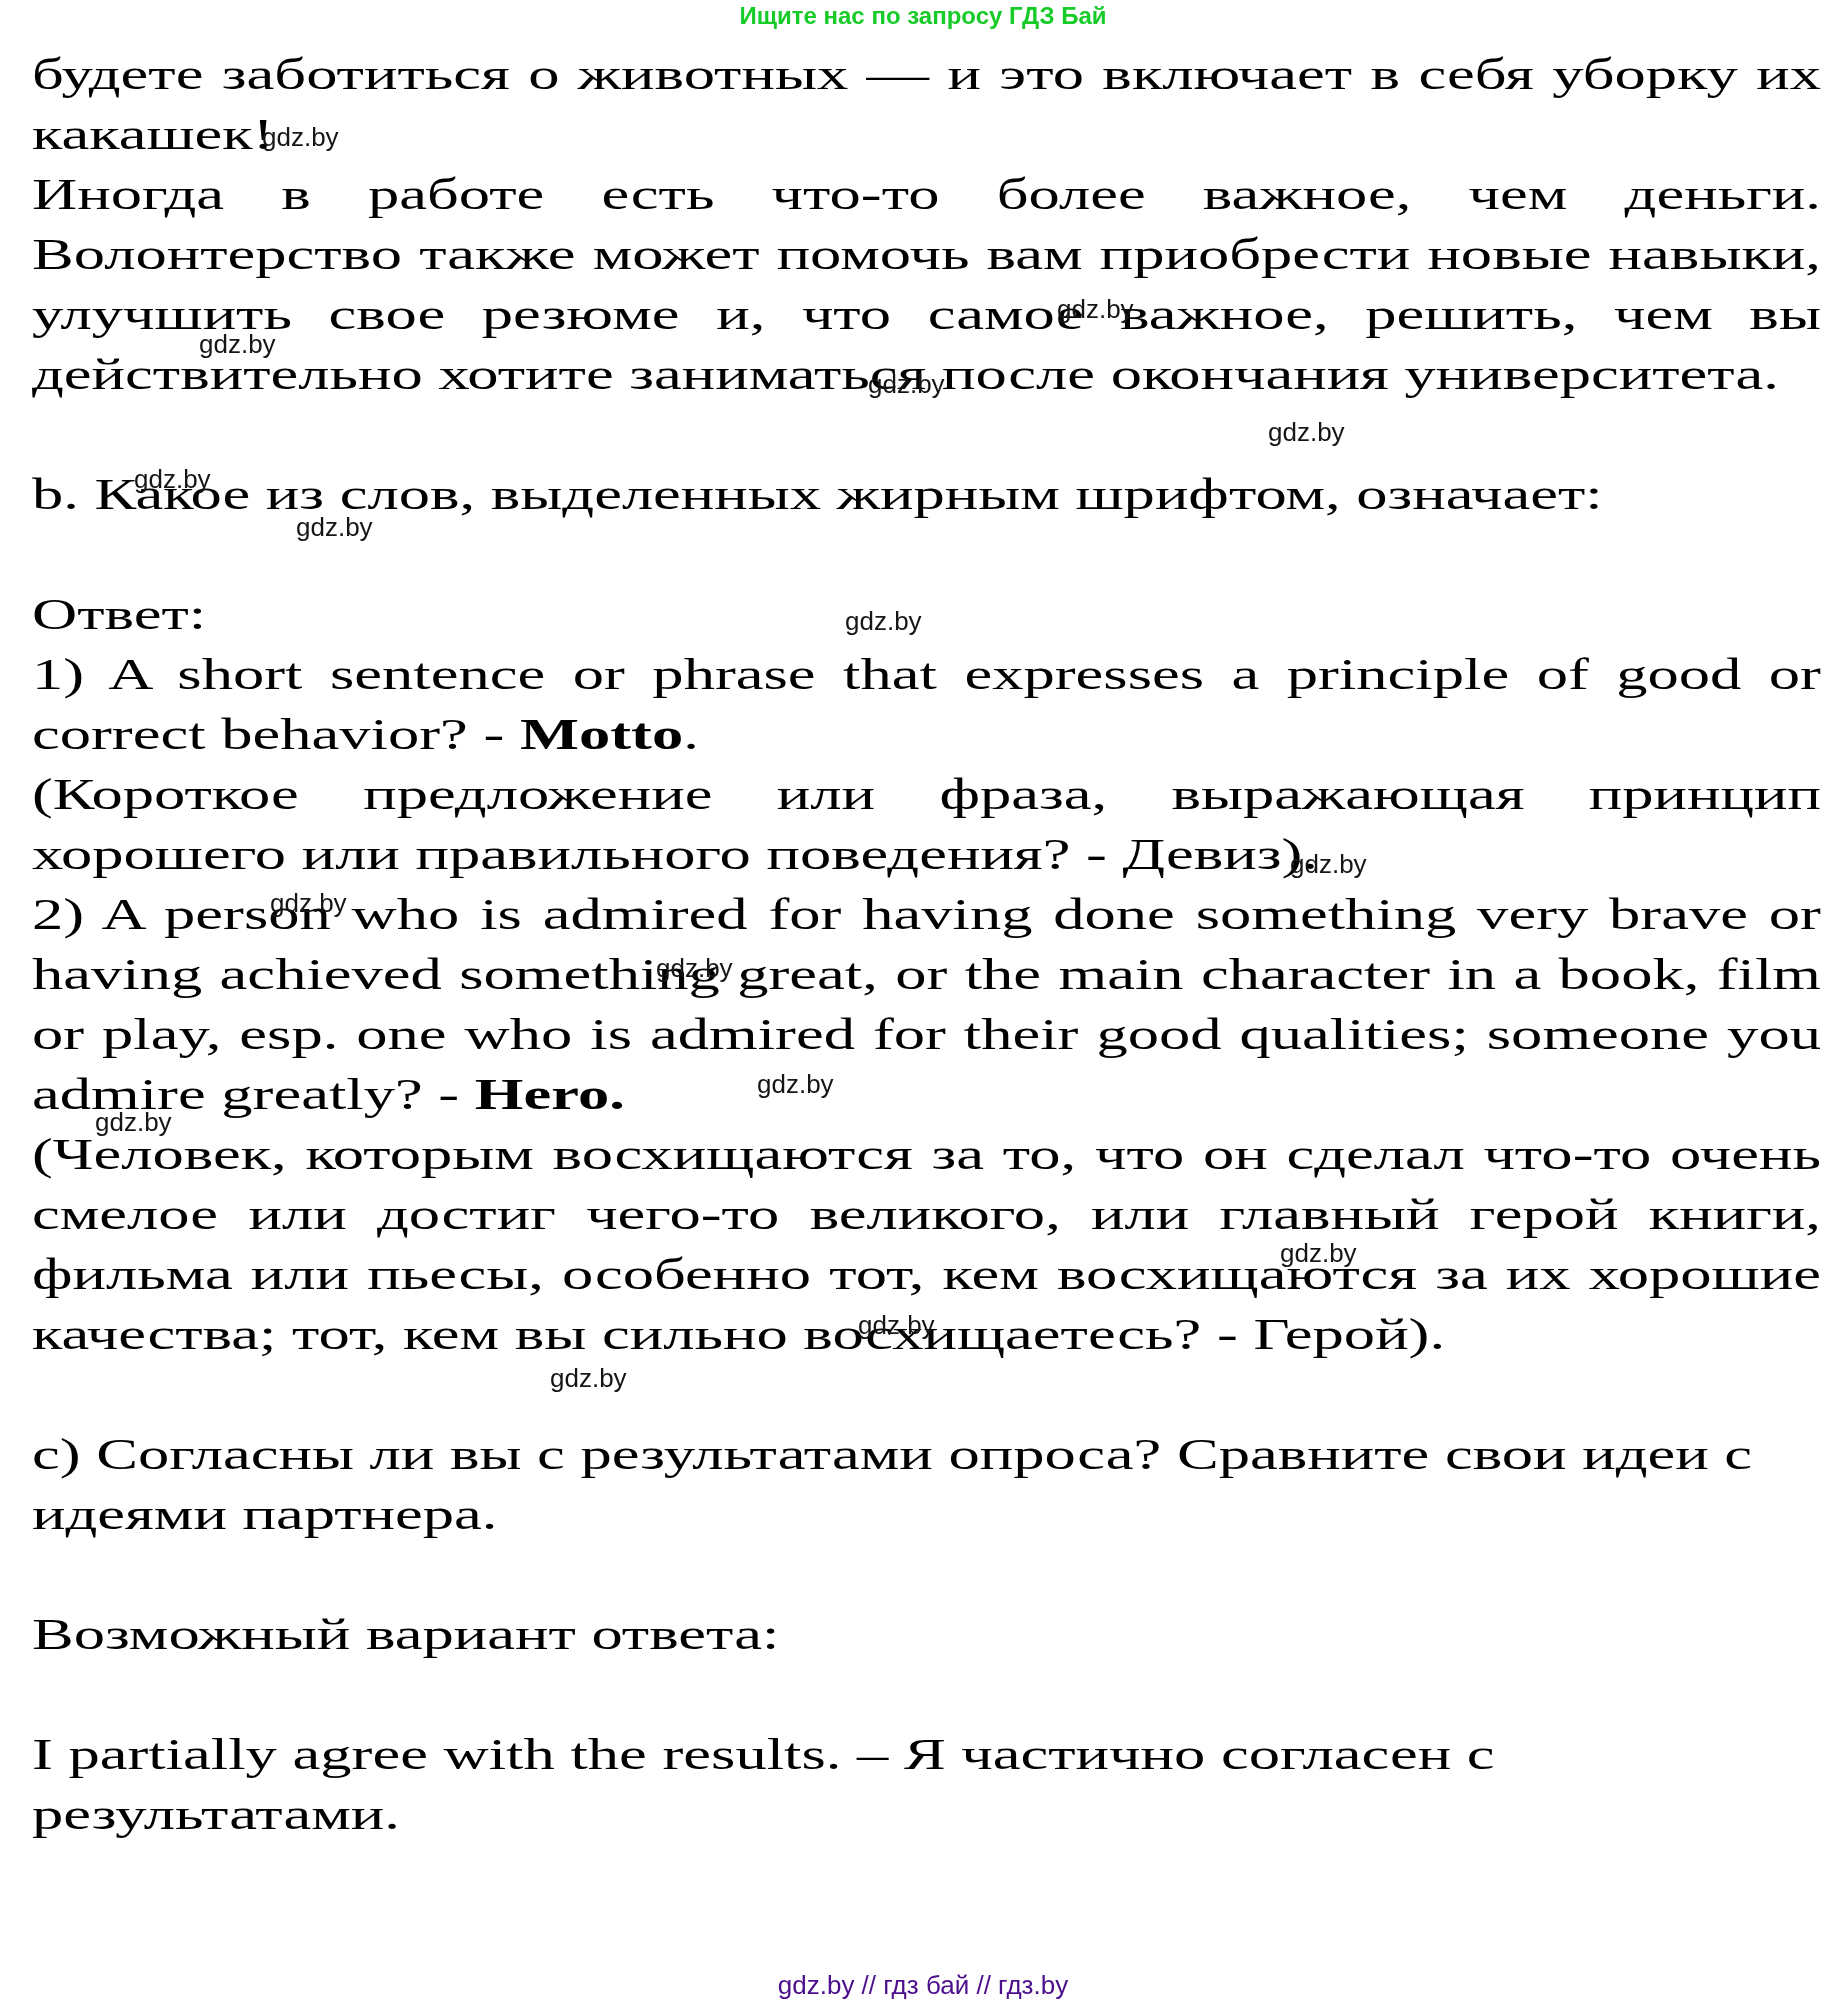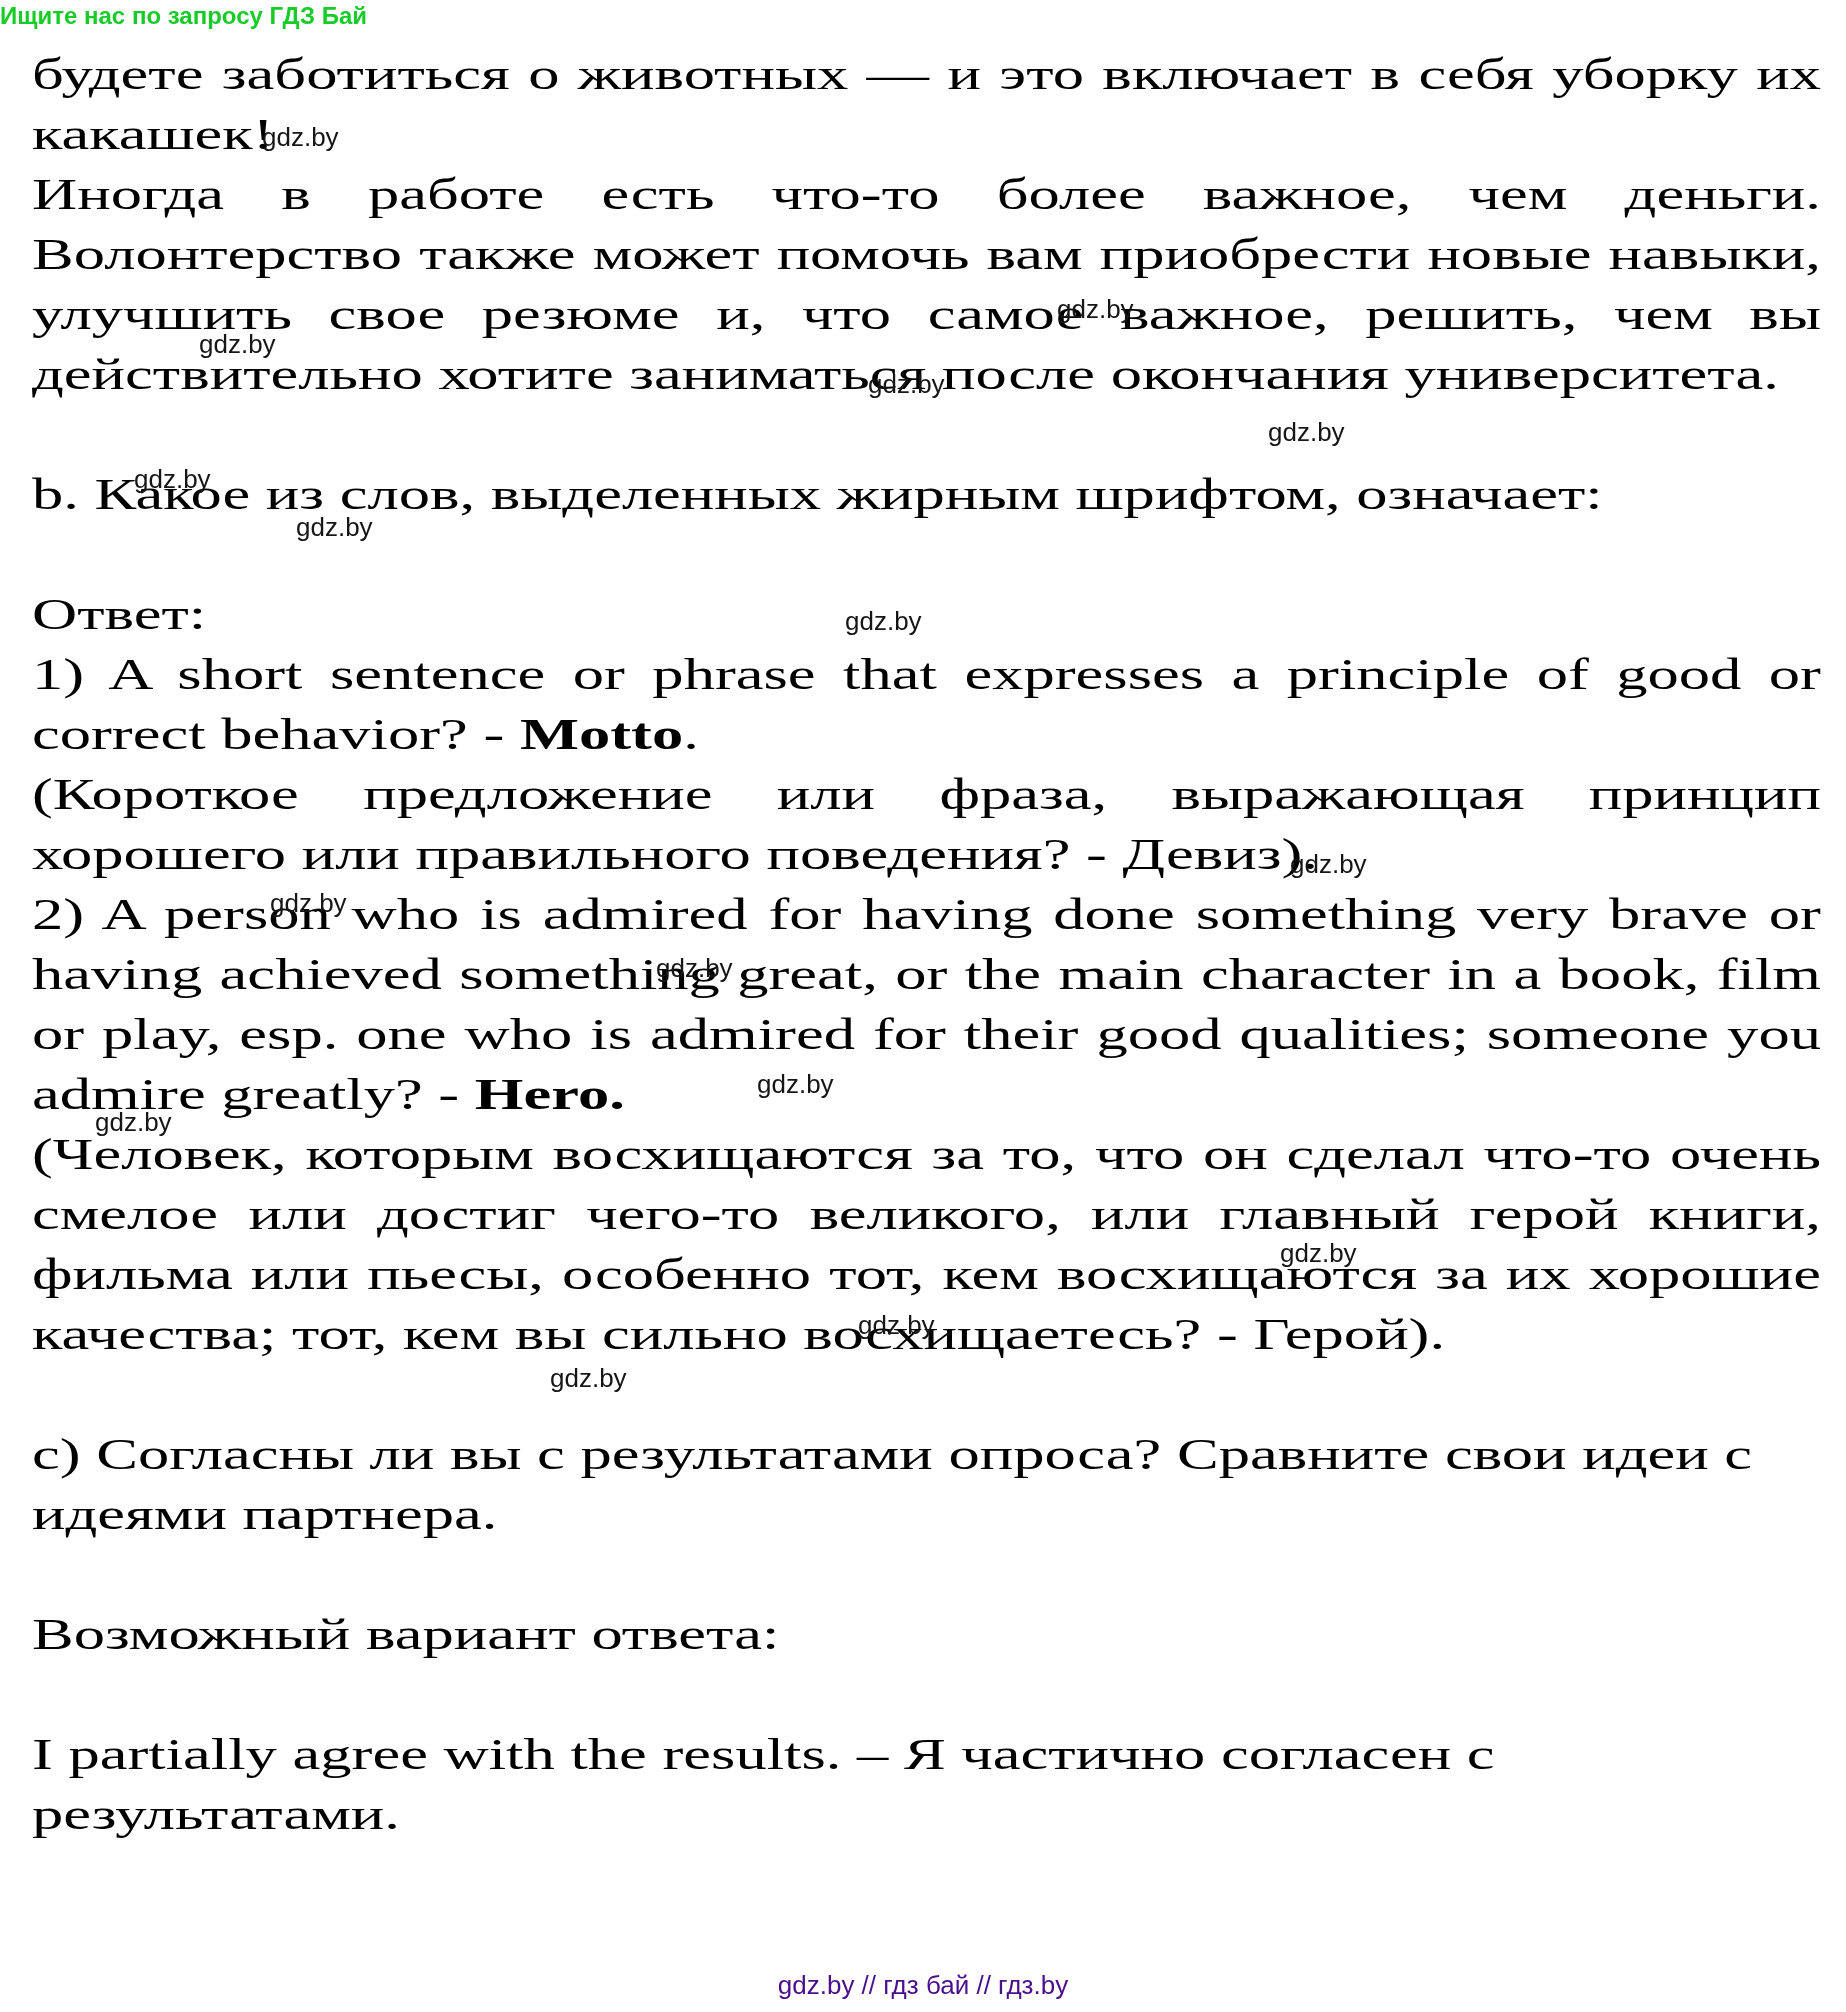--- a/index.html
+++ b/index.html
@@ -15,20 +15,21 @@
     overflow: hidden;
     font-family: "Liberation Serif", "DejaVu Serif", serif;
   }
 
   
   .site-banner {
     position: absolute;
     top: 0;
     left: 0;
     width: 1846px;
+    text-align: center;
     font-family: "Liberation Sans", "DejaVu Sans", sans-serif;
     font-size: 24px;
     font-weight: 700;
     color: #17cc28;
     line-height: 31px;
     letter-spacing: 0px;
   }
 
   
   .doc-body {

